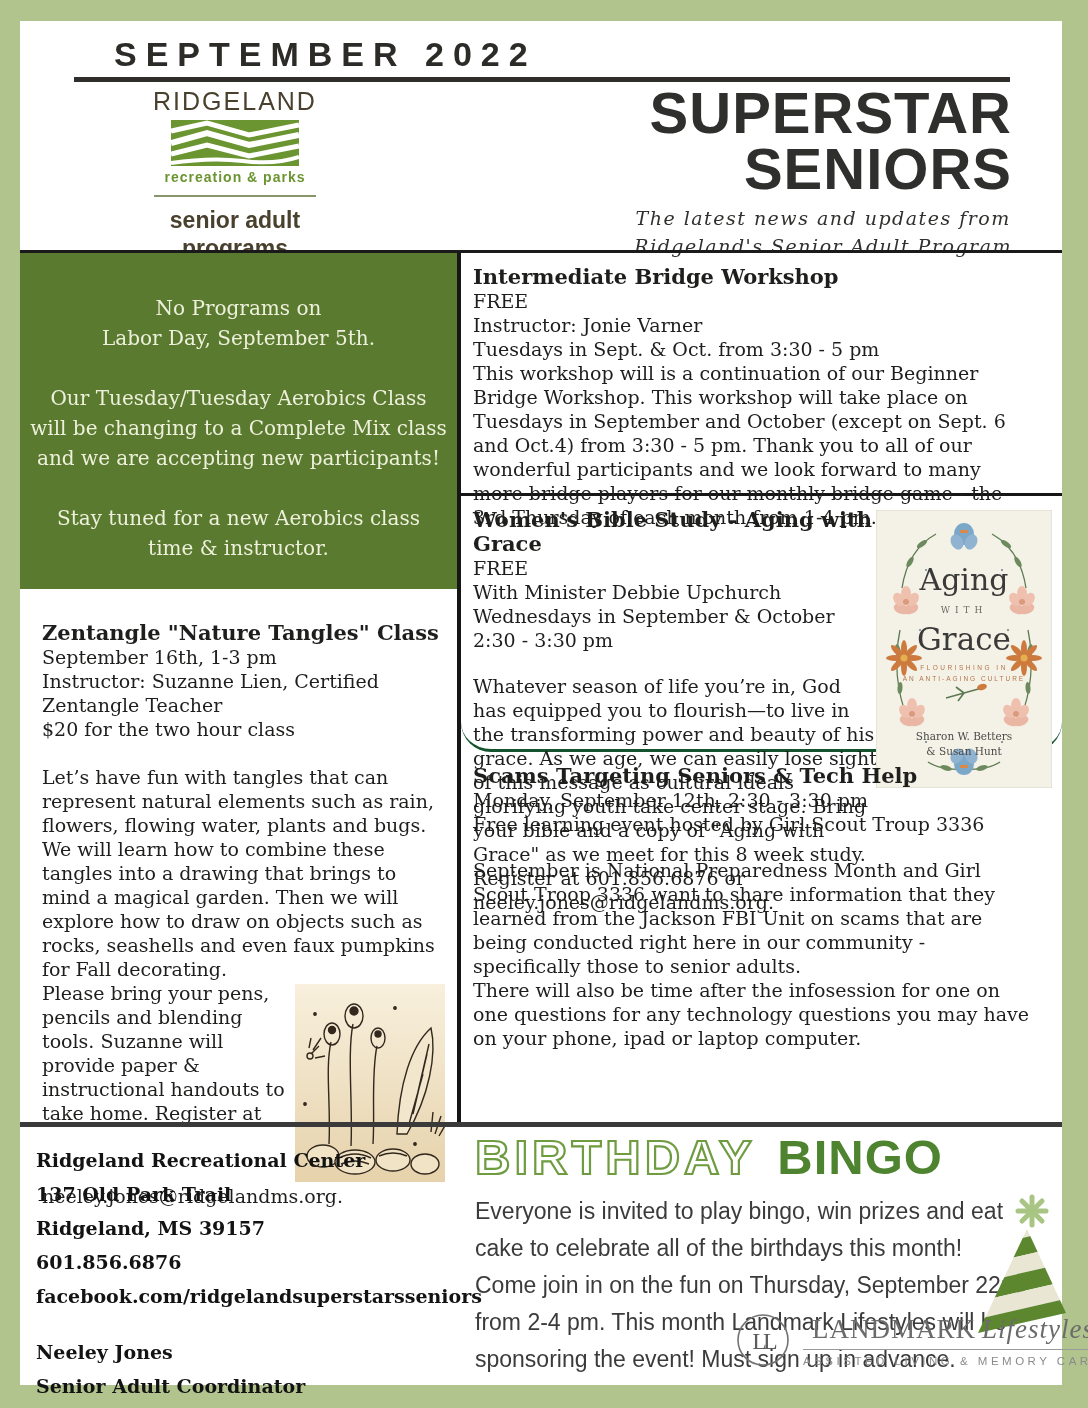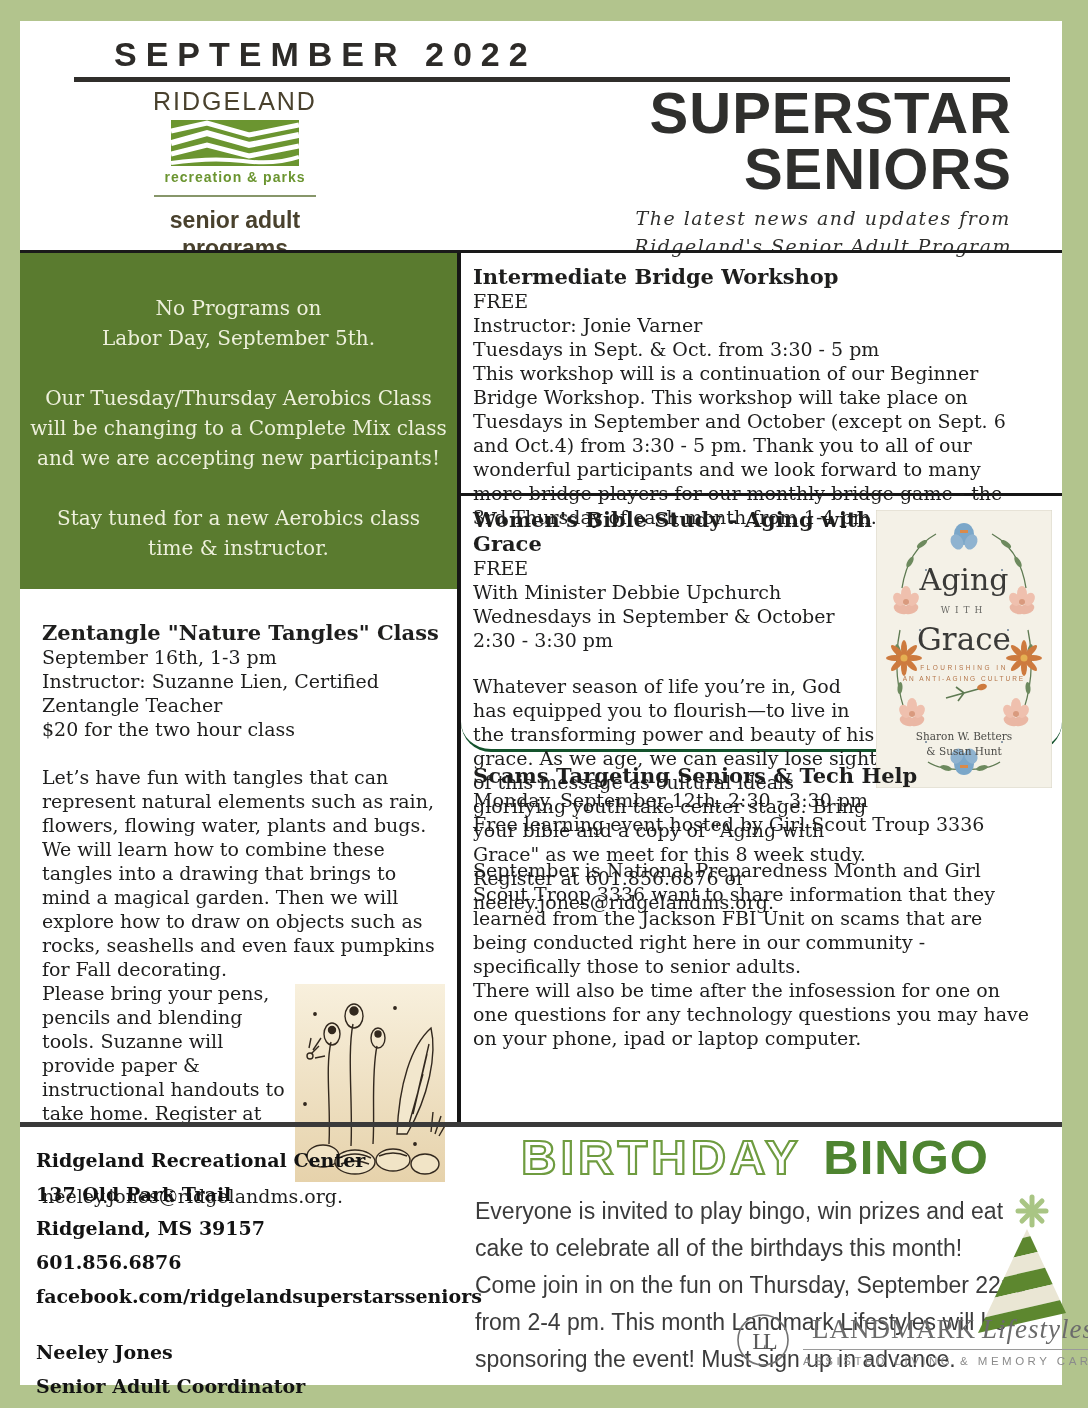--- a/index.html
+++ b/index.html
@@ -105,21 +105,21 @@
   }
   .contact {
     position: absolute; left: 16px; top: 1122px;
     font-weight: bold; font-size: 19px; line-height: 34px; color: #131313;
   }
   .contact .block2 { margin-top: 22px; }
 
   .bingo { position: absolute; left: 455px; top: 1108px; width: 560px; }
   .bingo-title {
     font-family: "Liberation Sans", sans-serif;
-    font-weight: bold; font-size: 49px; line-height: 56px; white-space: nowrap; text-align: center;
+    font-weight: bold; font-size: 49px; line-height: 56px; white-space: nowrap;
   }
   .bingo-outline {
     color: #ffffff;
     -webkit-text-stroke: 2.2px #6f9c40;
     letter-spacing: 4px;
   }
   .bingo-solid { color: #4e8430; letter-spacing: 1px; margin-left: 8px; }
   .bingo-body {
     margin-top: 8px; width: 552px;
     font-family: "Liberation Sans", sans-serif;
@@ -181,21 +181,21 @@
 
   <div class="main">
 
     <div class="col-left">
       <div class="green-box">
         <div class="para">
           <div>No Programs on</div>
           <div>Labor Day, September 5th.</div>
         </div>
         <div class="para">
-          <div>Our Tuesday/Thursday Aerobics Class</div>
+          <div>Our Tuesday/Tuesday Aerobics Class</div>
           <div>will be changing to a Complete Mix class</div>
           <div>and we are accepting new participants!</div>
         </div>
         <div class="para">
           <div>Stay tuned for a new Aerobics class</div>
           <div>time &amp; instructor.</div>
         </div>
       </div>
 
       <div class="zentangle">

